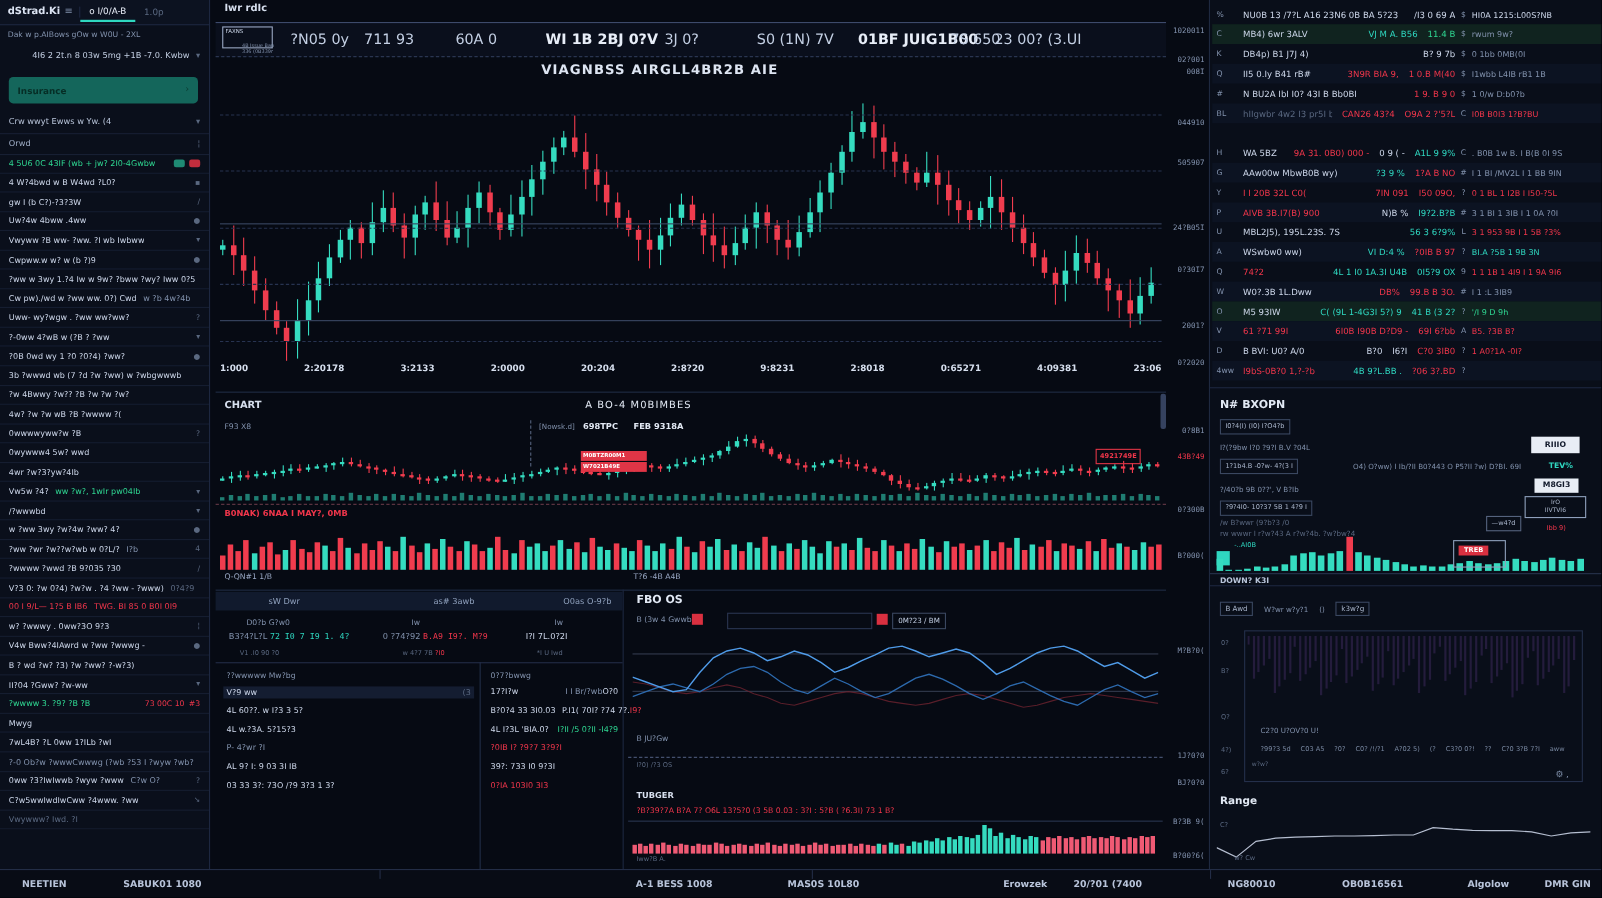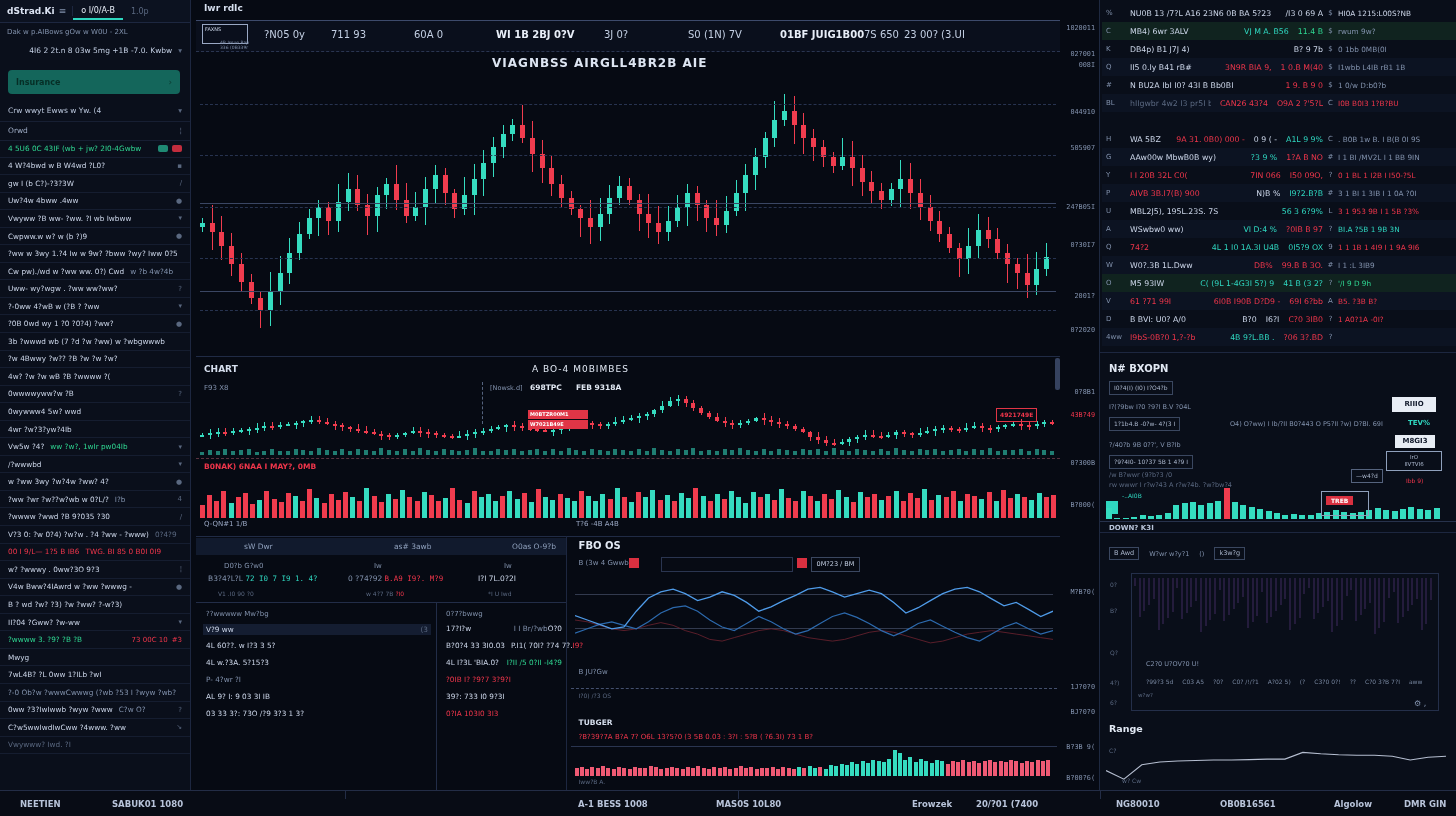--- a/index.html
+++ b/index.html
@@ -36,21 +36,21 @@
   .sb-item .rgt{display:flex;gap:4px;color:#5a6880;font-size:7px;flex:none;margin-left:4px}
   .chip-sq{width:10px;height:7px;border-radius:2px;display:inline-block}
 
   
   #main{left:196px;top:0;width:864px;height:790px;}
   #price{left:0;top:0;width:864px;height:356px;border-bottom:1px solid #202b45;}
   #price-title{left:8px;top:3px;font-size:9px;font-weight:bold;color:#d6dfee}
   #price-head{left:0;top:20px;width:864px;height:30px;border-top:1px solid #3d4a6b;border-bottom:1px dashed #2a3550;background:#0a0f1c;}
   #ph-box{left:6px;top:3px;width:40px;height:16px;border:1px solid #9aa8c4;font-size:5px;color:#cdd7ea;padding:1px 2px;}
   #ph-tiny{left:24px;top:20px;font-size:4.5px;color:#8292ad;line-height:4.5px;white-space:pre}
-  .ph-val{position:absolute;top:8px;font-size:10px;color:#c3cfe3;white-space:nowrap}
+  .ph-val{position:absolute;top:8px;font-size:13px;color:#c3cfe3;white-space:nowrap}
   .ph-val.b{color:#e8eef8}
   #watermark{left:296px;top:56px;font-size:12px;font-weight:bold;letter-spacing:1px;color:#dde5f2;}
   #candles{left:4px;top:88px;width:856px;height:240px;}
   .grid{position:absolute;left:4px;width:856px;border-top:1px dashed #273350;height:0}
   .grid.solid{border-top:1px solid #3a4663}
   .cwick{position:absolute;width:1px}
   .cbody{position:absolute}
   .up{background:#35dcc0}.dn{background:#f03c4e}
   #xticks{left:4px;top:330px;width:856px;display:flex;justify-content:space-between;font-size:8px;font-weight:bold;color:#d6dfee;}
 
@@ -635,20 +635,33 @@
           <div class="cwick dn" style="left: 807.1px; top: 156.308px; height: 38.8092px;"></div>
           <div class="cbody dn" style="left: 805.1px; width: 5px; top: 164.571px; height: 11.4286px;"></div>
           <div class="cwick dn" style="left: 816.8px; top: 170.198px; height: 31.1528px;"></div>
           <div class="cbody dn" style="left: 814.8px; width: 5px; top: 176px; height: 9.14286px;"></div>
           <div class="cwick dn" style="left: 826.5px; top: 165.802px; height: 44.0679px;"></div>
           <div class="cbody dn" style="left: 824.5px; width: 5px; top: 185.143px; height: 11.4286px;"></div>
           <div class="cwick up" style="left: 836.2px; top: 163.692px; height: 43.2687px;"></div>
           <div class="cbody up" style="left: 834.2px; width: 5px; top: 180.571px; height: 16px;"></div>
           <div class="cwick up" style="left: 845.9px; top: 154.725px; height: 33.3267px;"></div>
           <div class="cbody up" style="left: 843.9px; width: 5px; top: 169.143px; height: 11.4286px;"></div>
+        </div>
+      <div id="xticks" class="abs">
+          <span>1:000</span>
+          <span>2:20178</span>
+          <span>3:2133</span>
+          <span>2:0000</span>
+          <span>20:204</span>
+          <span>2:8?20</span>
+          <span>9:8231</span>
+          <span>2:8018</span>
+          <span>0:65271</span>
+          <span>4:09381</span>
+          <span>23:06</span>
         </div>
     <div class="grid" style="top: 104px;"></div>
         <div class="grid" style="top: 155px;"></div>
         <div class="grid" style="top: 207px;"></div>
         <div class="grid" style="top: 258px;"></div>
         <div class="grid" style="top: 310px;"></div>
         <div class="grid solid" style="top: 203px;"></div>
         <div class="grid solid" style="top: 291px;"></div>
       </section>
 
@@ -1422,21 +1435,21 @@
           </span>
           <span class="q-cur">#</span>
           <span class="q-b">
             <span class="c-d">I 1 BI /MV2L I 1 BB 9IN</span>
           </span>
         </div>
         <div class="q-row" style="top: 166px;">
           <span class="q-ic">Y</span>
           <span class="q-a">
             <span class="c-r">I I 20B 32L C0(</span>
-            <span class="c-r">7IN 066</span>
+            <span class="c-r">7IN 091</span>
             <span class="c-r">I50 09O,</span>
           </span>
           <span class="q-cur">?</span>
           <span class="q-b">
             <span class="c-r">0 1 BL 1 I2B I I50-?5L</span>
           </span>
         </div>
         <div class="q-row odd" style="top: 184px;">
           <span class="q-ic">P</span>
           <span class="q-a">

